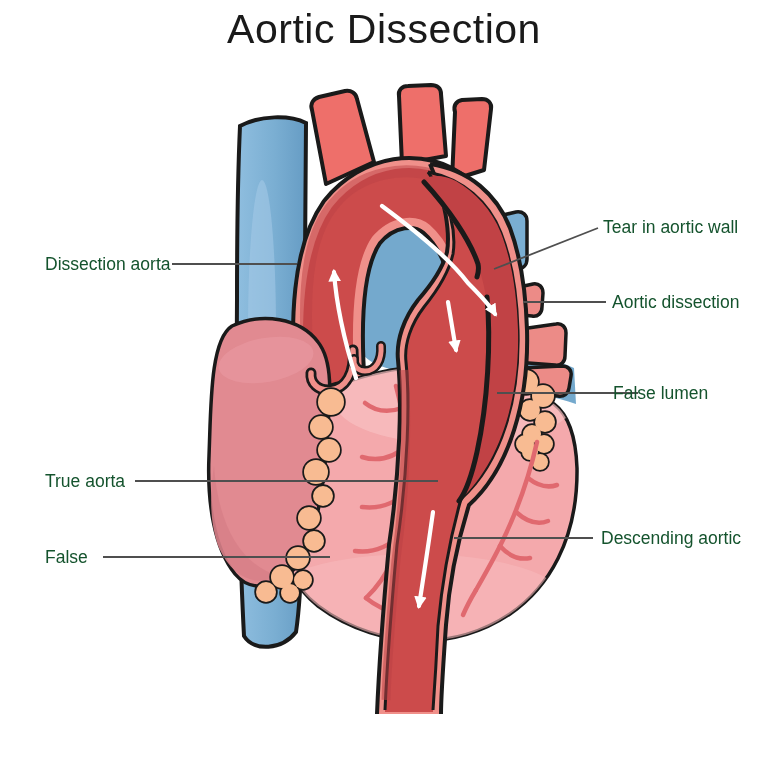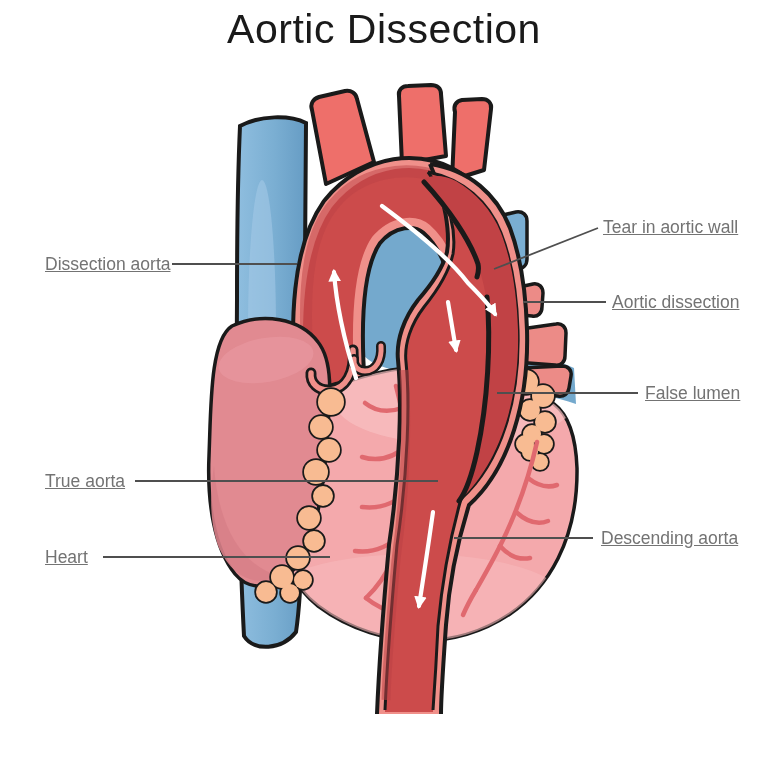--- a/index.html
+++ b/index.html
@@ -6,21 +6,21 @@
   .canvas{
     position:relative;width:768px;height:768px;background:#ffffff;overflow:hidden;
     font-family:"Liberation Sans", sans-serif;
   }
   .canvas svg{position:absolute;left:0;top:0;}
   .title{
     position:absolute;left:0;right:0;top:6px;text-align:center;
     font-size:41px;font-weight:400;color:#1a1a1a;letter-spacing:0.5px;
   }
   .lbl{
-    position:absolute;font-size:17.5px;color:#737373;white-space:nowrap;line-height:20px;text-decoration:underline;
+    position:absolute;font-size:17.5px;color:#14532d;white-space:nowrap;line-height:20px;
   }
 </style>
 </head>
 <body>
 
 <div class="canvas">
 
   <svg width="768" height="768" viewBox="0 0 768 768">
     <defs>
       <linearGradient id="gradBlue" x1="0" y1="0" x2="1" y2="0">
@@ -163,18 +163,18 @@
       <line x1="103" y1="557" x2="330" y2="557"></line>
       <line x1="593" y1="538" x2="454" y2="538"></line>
     </g>
   </svg>
 
   <div class="title">Aortic Dissection</div>
 
   <div class="lbl" style="left:45px;top:254px">Dissection aorta</div>
   <div class="lbl" style="left:603px;top:217px">Tear in aortic wall</div>
   <div class="lbl" style="left:612px;top:292px">Aortic dissection</div>
-  <div class="lbl" style="left:645px;top:383px">False lumen</div>
+  <div class="lbl" style="left:613px;top:383px">False lumen</div>
   <div class="lbl" style="left:45px;top:471px">True aorta</div>
-  <div class="lbl" style="left:45px;top:547px">Heart</div>
-  <div class="lbl" style="left:601px;top:528px">Descending aorta</div>
+  <div class="lbl" style="left:45px;top:547px">False</div>
+  <div class="lbl" style="left:601px;top:528px">Descending aortic</div>
 
 </div>
 
 </body></html>

